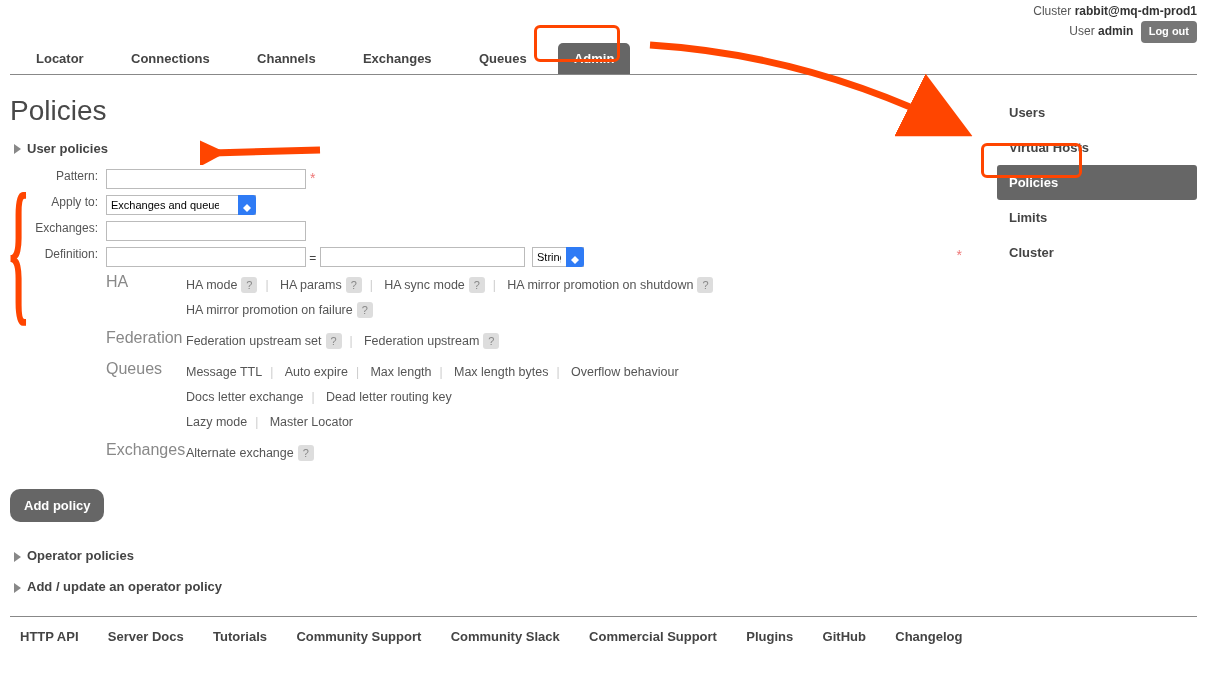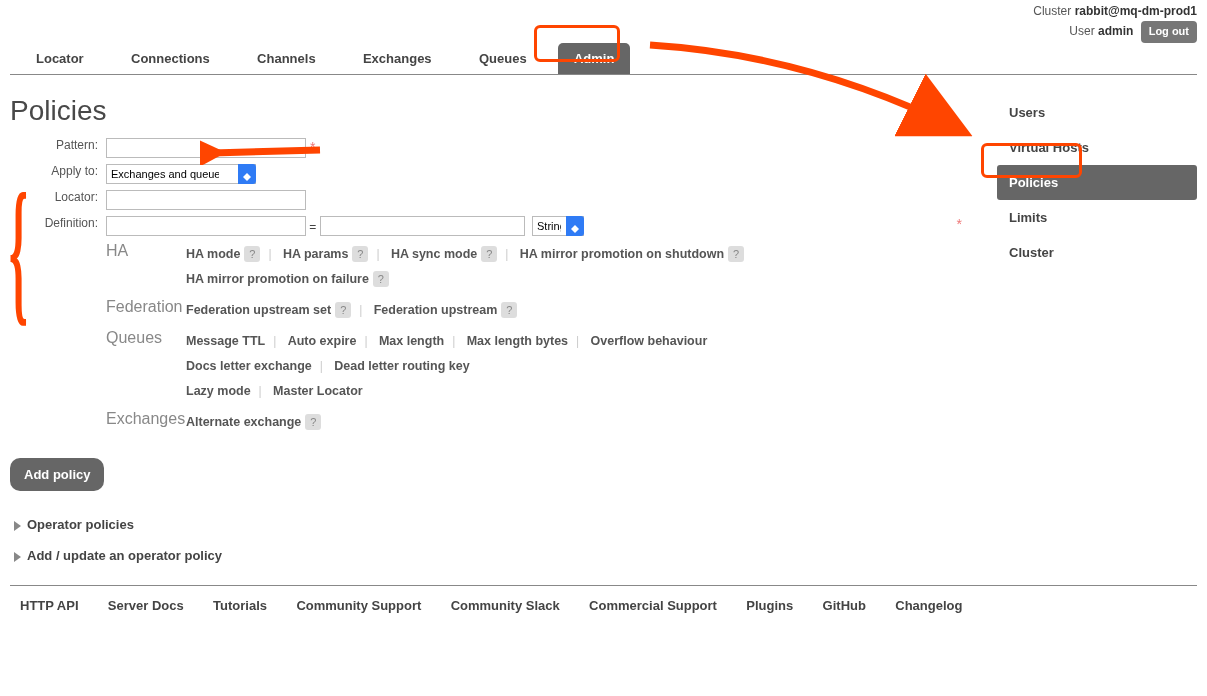--- a/index.html
+++ b/index.html
@@ -163,21 +163,21 @@
   .def-groups { margin-top:6px; }
   .def-row { display:flex; margin-bottom:6px;}
   .def-cat {
     width:80px;
     color:#888;
     font-size:16px;
     flex-shrink:0;
   }
   .def-items { flex:1; line-height:2;}
   .def-item {
-    font-weight:bold;
+    font-weight:normal;
     color:#555;
     font-size:12.5px;
     display:inline-block;
     cursor:pointer;
   }
   .help {
     display:inline-block;
     width:16px; height:16px;
     line-height:16px;
     text-align:center;
@@ -237,41 +237,44 @@
     <li><a href="#">Queues</a></li>
     <li class="selected" style="position:relative;"><a href="#">Admin</a></li>
   </ul>
 
   <div class="highlight-box" style="left:534px; top:25px; width:80px; height:31px;"></div>
 
   <div class="main-flex">
     <div class="main-col">
       <h1>Policies</h1>
 
+      <div class="section-header">
+        <span class="tri tri-right"></span><span>User policies</span>
+      </div>
 
 
       <table class="form">
         <tbody>
         <tr>
           <th>Pattern:</th>
           <td><input class="text" type="text" style=""><span class="mand">*</span></td>
         </tr>
         <tr>
           <th>Apply to:</th>
           <td>
             <span class="select-wrap">
               <select class="styled" style="width:150px; padding-right:20px;">
                 <option>Exchanges and queues</option>
               </select>
               <span class="select-caret"></span>
             </span>
           </td>
         </tr>
         <tr>
-          <th>Locator:</th>
+          <th>Exchanges:</th>
           <td><input class="text" type="text" style=""></td>
         </tr>
         <tr>
           <th>Definition:</th>
           <td style="width:860px;">
             <input class="text" style="width: 200px;" type="text">
             <span> = </span>
             <input class="text" style="width: 205px;" type="text">
             <span class="select-wrap" style="margin-left:4px;">
               <select class="styled" style="width:52px; padding-right:6px;">

